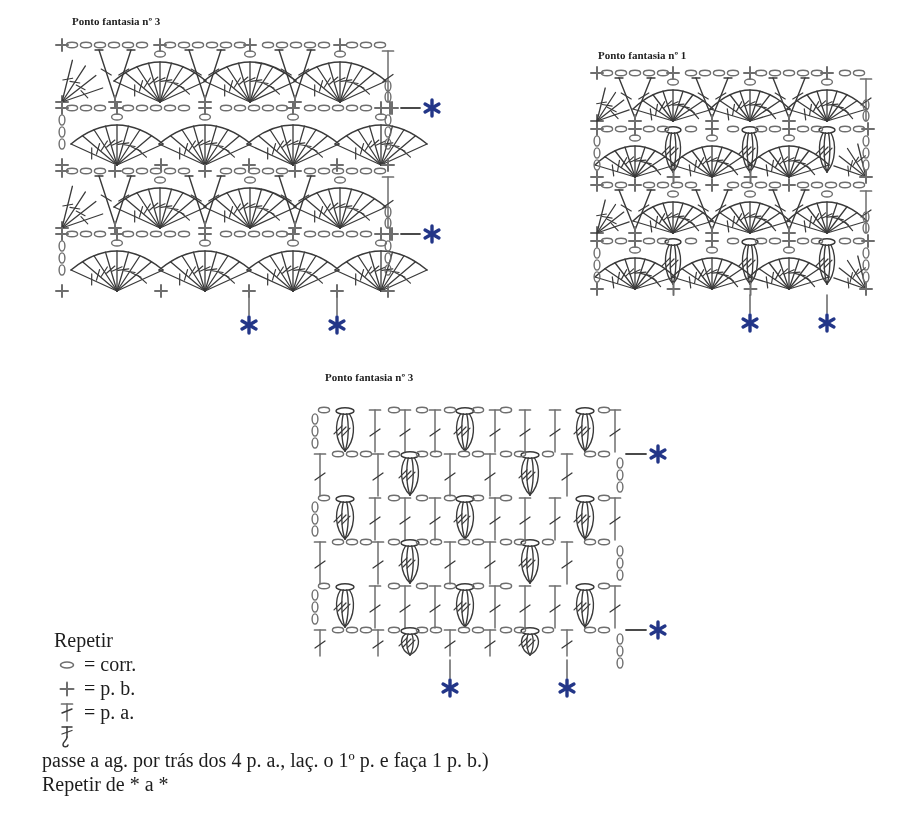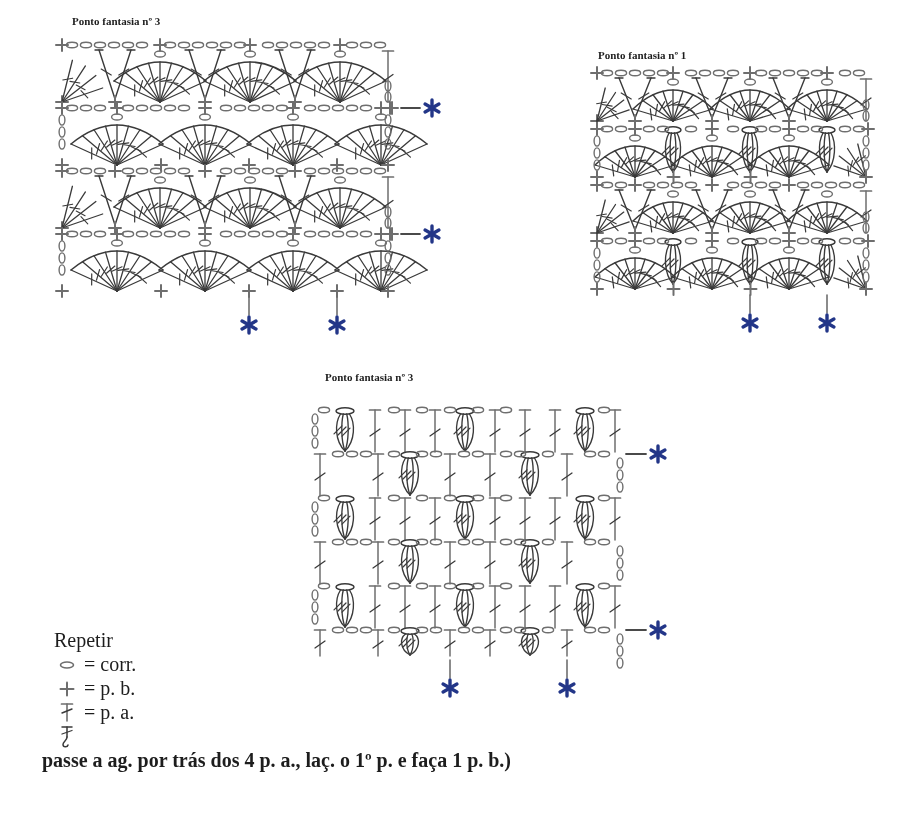--- a/index.html
+++ b/index.html
@@ -12,21 +12,21 @@
     position:absolute;font-size:11px;white-space:nowrap;color:#1d1d1d;
   }
   svg.chart{position:absolute;overflow:visible;}
   .legend{
     position:absolute;left:52px;top:628px;font-size:20px;line-height:24px;color:#1d1d1d;
   }
   .legend .hd{margin:0 0 0 2px;}
   .leg-item{display:flex;align-items:flex-end;height:24px;}
   .leg-item .ic{width:30px;height:24px;flex:0 0 30px;display:inline-block;}
   .leg-item .tx{white-space:nowrap;}
-  .leg-line{white-space:nowrap;margin-left:-10px;font-weight:bold;}
+  .leg-line{white-space:nowrap;margin-left:-10px;}
   .leg-items{margin-left:2px;}
 </style>
 </head>
 <body>
 
 <h2 class="dg-title" style="left:72px;top:6px;">Ponto fantasia nº 3</h2>
 <svg class="chart" id="svg-d3" style="left:50px;top:30px;" width="395" height="315">
     <path d="M64,51 Q110,13 156,51" fill="none" stroke="#3a3a3a" stroke-width="1.5" stroke-linecap="round"></path>
     <line x1="110" y1="72" x2="64" y2="51" stroke="#3a3a3a" stroke-width="1.3" stroke-linecap="round"></line>
     <line x1="84.65892733831244" y1="65.94984663754018" x2="84.74107266168757" y2="54.95015336245984" stroke="#3a3a3a" stroke-width="1.2" stroke-linecap="round"></line>
@@ -1420,13 +1420,14 @@
       <div class="leg-item">
         <svg class="ic" width="30" height="24">
           <line x1="8" y1="3" x2="18" y2="3" stroke="#3a3a3a" stroke-width="1.5" stroke-linecap="round"></line>
           <line x1="13" y1="3" x2="13" y2="13" stroke="#3a3a3a" stroke-width="1.5" stroke-linecap="round"></line>
           <path d="M13,13 C13,17 9,17.5 9,20.5 C9,23.5 13.5,23.5 14,21" fill="none" stroke="#3a3a3a" stroke-width="1.5" stroke-linecap="round"></path>
           <line x1="8" y1="10" x2="18" y2="6.5" stroke="#3a3a3a" stroke-width="1.3" stroke-linecap="round"></line>
         </svg>
       </div>
     </div>
   <div class="leg-line">passe a ag. por trás dos 4 p. a., laç. o 1º p. e faça 1 p. b.)</div>
+  <div class="leg-line">Repetir de * a *</div>
 </div>
 
 </body></html>

